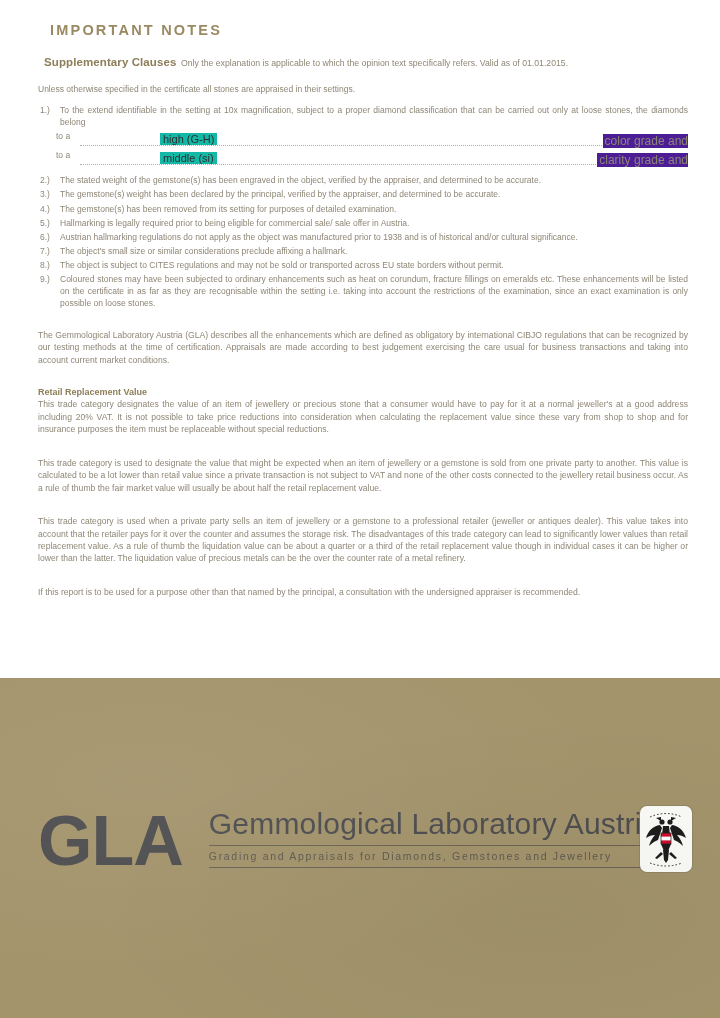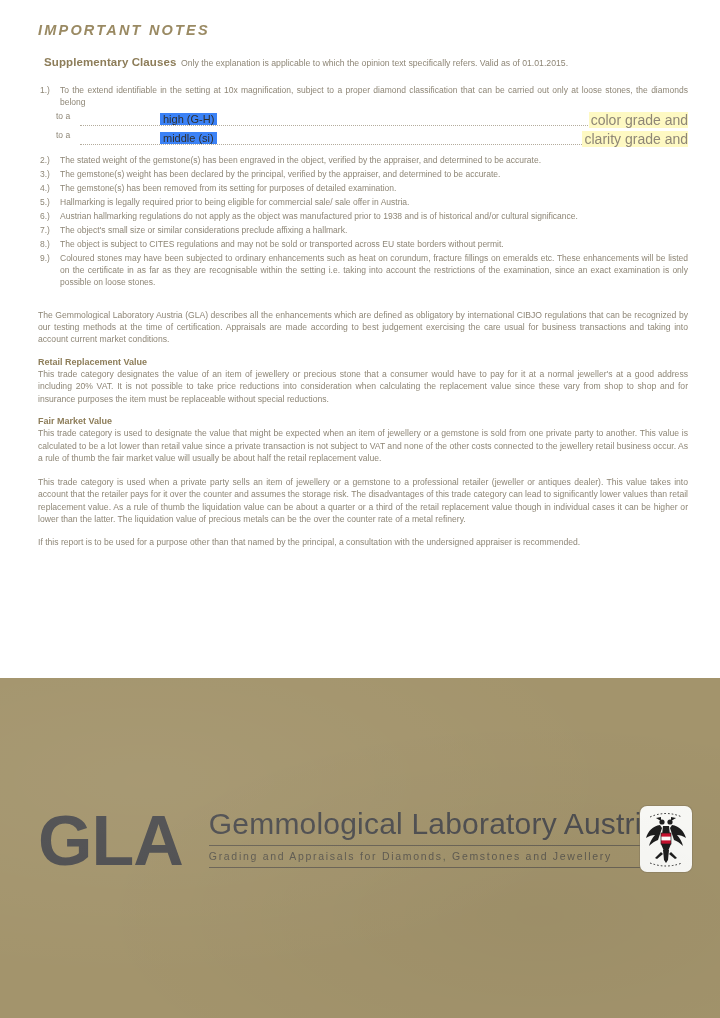--- a/index.html
+++ b/index.html
@@ -24,22 +24,21 @@
     background: #ffffff;
     box-sizing: border-box;
     padding: 22px 32px 0 38px;
   }
 
   .page-title {
     color: #9a8a63;
     font-size: 14.5px;
     font-weight: bold;
     letter-spacing: 2.2px;
-    margin: 0 0 13px 0;
-    font-style: italic;
+    margin: 0 0 13px 12px;
   }
 
   .clause-line {
     margin: 0 0 12px 6px;
     line-height: 1.3;
   }
   .clause-strong {
     color: #8d7d59;
     font-weight: bold;
     font-size: 11.5px;
@@ -102,47 +101,47 @@
     left: 24px;
     right: 0;
     bottom: 3px;
     border-bottom: 1px dotted #b4ac9c;
     height: 0;
   }
   .fill-row .tail {
     position: absolute;
     bottom: 1px;
     right: 0;
-    font-size: 14px;
-    color: #8e8676;
-    background: #fef9c3;
+    font-size: 12px;
+    color: #8e8676;
+    background: #4c1d95;
     padding-left: 2px;
   }
   .fill-row .filled {
     position: absolute;
     bottom: 4px;
     left: 104px;
     font-size: 11px;
     color: #2e2e2e;
     font-family: "Liberation Sans", sans-serif;
-    background: #3b82f6;
+    background: #14b8a6;
     padding: 0 3px;
     white-space: nowrap;
   }
 
   
   .para {
     color: #8e8676;
     font-size: 8.6px;
     line-height: 1.45;
     text-align: justify;
     margin: 0;
   }
   .gap-lg { margin-top: 20px; }
-  .gap-md { margin-top: 11px; }
+  .gap-md { margin-top: 21px; }
 
   .sec-head {
     color: #8d7d59;
     font-size: 9px;
     font-weight: bold;
     margin: 0 0 1px 0;
   }
 
   
   .banner {
@@ -227,20 +226,21 @@
 
 <div class="doc">
 
   <div class="page-title">IMPORTANT NOTES</div>
 
   <p class="clause-line">
     <span class="clause-strong">Supplementary Clauses</span>
     <span class="clause-rest">Only the explanation is applicable to which the opinion text specifically refers. Valid as of 01.01.2015.</span>
   </p>
 
+  <p class="intro">Unless otherwise specified in the certificate all stones are appraised in their settings.</p>
 
   <ul class="notes-list">
 
     <li class="note-item">
       <span class="note-num">1.)</span>
       <span class="note-body">To the extend identifiable in the setting at 10x magnification, subject to a proper diamond classification that can be carried out only at loose stones, the diamonds belong</span>
     </li>
 
     <li class="fill-block">
       <div class="fill-row">
@@ -292,21 +292,20 @@
   </ul>
 
   <p class="para gap-lg">The Gemmological Laboratory Austria (GLA) describes all the enhancements which are defined as obligatory by international CIBJO regulations that can be recognized by our testing methods at the time of certification. Appraisals are made according to best judgement exercising the care usual for business transactions and taking into account current market conditions.</p>
 
   <div class="gap-md">
     <div class="sec-head">Retail Replacement Value</div>
     <p class="para">This trade category designates the value of an item of jewellery or precious stone that a consumer would have to pay for it at a normal jeweller's at a good address including 20% VAT. It is not possible to take price reductions into consideration when calculating the replacement value since these vary from shop to shop and for insurance purposes the item must be replaceable without special reductions.</p>
   </div>
 
   <div class="gap-md">
-    <div class="sec-head">Fair Market Value</div>
     <p class="para">This trade category is used to designate the value that might be expected when an item of jewellery or a gemstone is sold from one private party to another. This value is calculated to be a lot lower than retail value since a private transaction is not subject to VAT and none of the other costs connected to the jewellery retail business occur. As a rule of thumb the fair market value will usually be about half the retail replacement value.</p>
   </div>
 
   <div class="gap-md">
     <p class="para">This trade category is used when a private party sells an item of jewellery or a gemstone to a professional retailer (jeweller or antiques dealer). This value takes into account that the retailer pays for it over the counter and assumes the storage risk. The disadvantages of this trade category can lead to significantly lower values than retail replacement value. As a rule of thumb the liquidation value can be about a quarter or a third of the retail replacement value though in individual cases it can be higher or lower than the latter. The liquidation value of precious metals can be the over the counter rate of a metal refinery.</p>
   </div>
 
   <p class="para gap-md">If this report is to be used for a purpose other than that named by the principal, a consultation with the undersigned appraiser is recommended.</p>
 
 </div>

